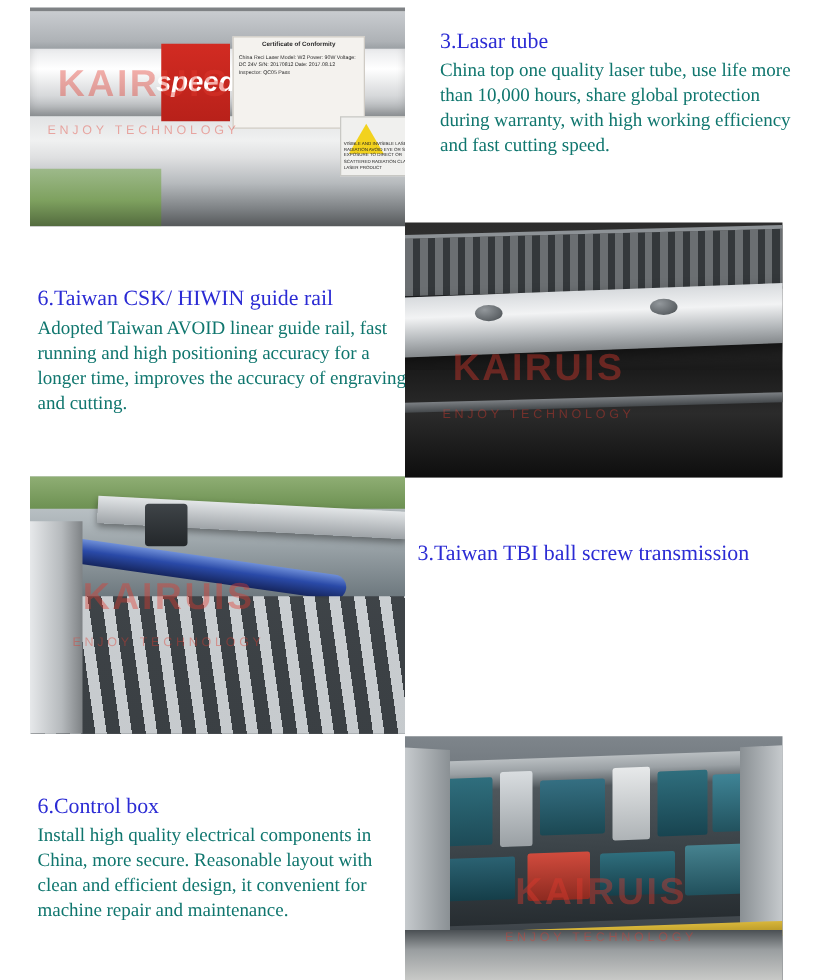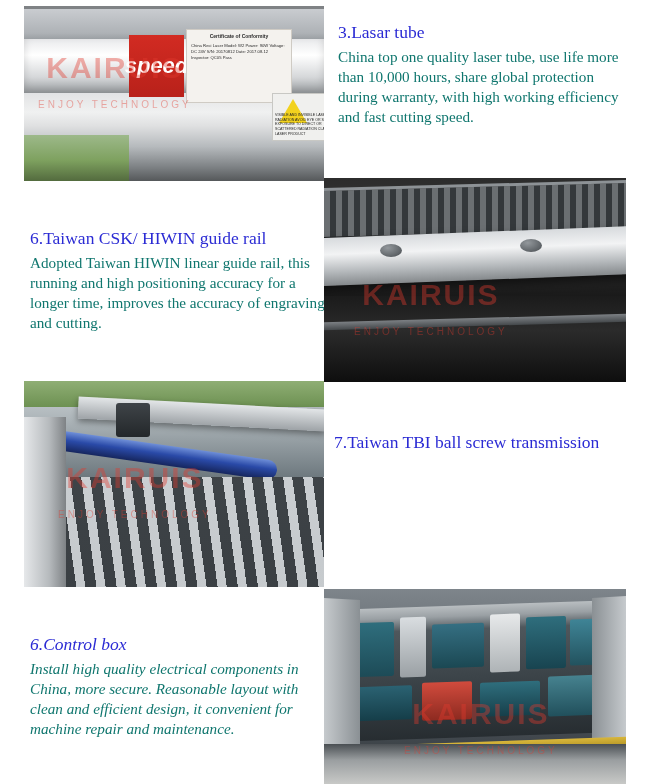--- a/index.html
+++ b/index.html
@@ -246,28 +246,28 @@
     <div class="warn">
       <div class="tri"></div>
       <div class="txt">VISIBLE AND INVISIBLE LASER RADIATION AVOID EYE OR SKIN EXPOSURE TO DIRECT OR SCATTERED RADIATION CLASS 4 LASER PRODUCT</div>
     </div>
     <div class="wm" style="left:14px; top:42px;">
       <div class="wm-main">KAIRUIS</div>
       <div class="wm-sub">ENJOY TECHNOLOGY</div>
     </div>
   </div>
 
-  <div class="cell txt-block" style="left:338px; top:22px; width:296px;">
+  <div class="cell txt-block" style="left:352px; top:22px; width:296px;">
     <div class="heading">3.Lasar tube</div>
     <p class="body-text">China top one quality laser tube, use life more than 10,000 hours, share global protection during warranty, with high working efficiency and fast cutting speed.</p>
   </div>
 
   <div class="cell txt-block" style="left:30px; top:228px; width:300px;">
     <div class="heading">6.Taiwan CSK/ HIWIN guide rail</div>
-    <p class="body-text">Adopted Taiwan HIWIN linear guide rail, this running and high positioning accuracy for a longer time, improves the accuracy of engraving and cutting.</p>
+    <p class="body-text">Adopted Taiwan AVOID linear guide rail, fast running and high positioning accuracy for a longer time, improves the accuracy of engraving and cutting.</p>
   </div>
 
   <div class="photo" id="photo-guide-rail">
     <div class="rack"></div>
     <div class="rail"></div>
     <div class="bolt b1"></div>
     <div class="bolt b2"></div>
     <div class="lower">
         <div class="strip"></div>
       </div>
@@ -284,24 +284,24 @@
     <div class="blueroller"></div>
     <div class="slats"></div>
     <div class="sideframe"></div>
     <div class="wm" style="left:34px; top:80px;">
       <div class="wm-main">KAIRUIS</div>
       <div class="wm-sub">ENJOY TECHNOLOGY</div>
     </div>
   </div>
 
   <div class="cell txt-block" style="left:334px; top:432px; width:300px;">
-    <div class="heading">7.Taiwan TBI ball screw transmission</div>
-  </div>
-
-  <div class="cell txt-block" style="left:30px; top:634px; width:300px;font-style:italic;">
+    <div class="heading">3.Taiwan TBI ball screw transmission</div>
+  </div>
+
+  <div class="cell txt-block" style="left:30px; top:634px; width:300px;">
     <div class="heading">6.Control box</div>
     <p class="body-text">Install high quality electrical components in China, more secure. Reasonable layout with clean and efficient design, it convenient for machine repair and maintenance.</p>
   </div>
 
   <div class="photo" id="photo-control-box">
     <div class="cabinet">
       <div class="comp" style="left:18px; top:14px; width:46px; height:54px; background:linear-gradient(180deg,#2f6e7d,#1d4b57);"></div>
       <div class="comp" style="left:70px; top:10px; width:26px; height:60px; background:linear-gradient(180deg,#d9dde0,#9aa0a4);"></div>
       <div class="comp" style="left:102px; top:18px; width:52px; height:44px; background:linear-gradient(180deg,#356f82,#1b4853);"></div>
       <div class="comp" style="left:160px; top:10px; width:30px; height:58px; background:linear-gradient(180deg,#e7e9ea,#aeb3b6);"></div>

